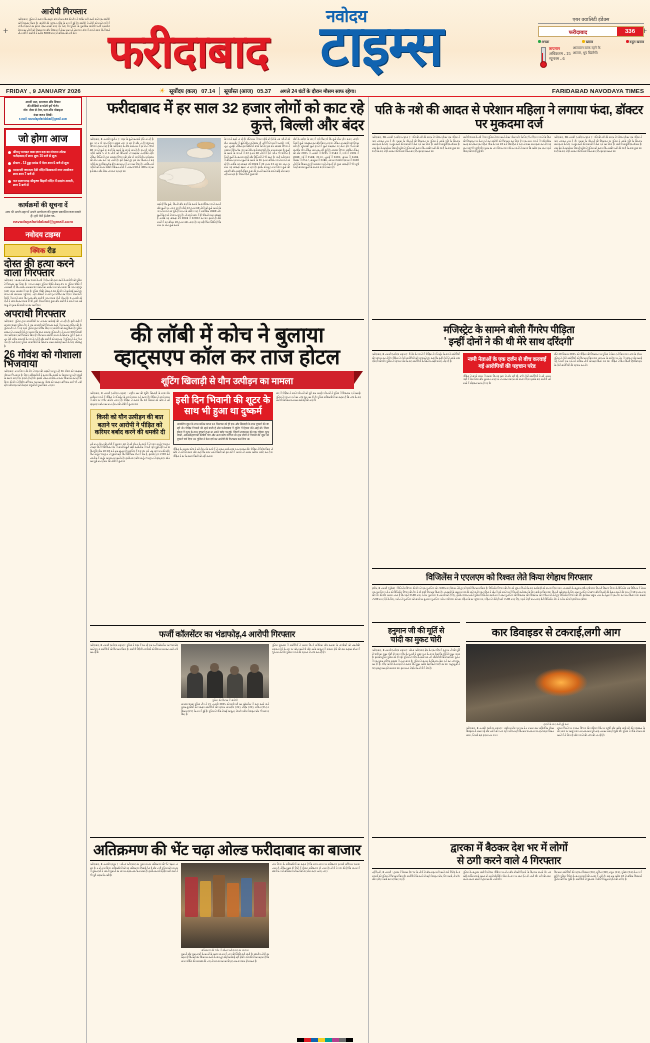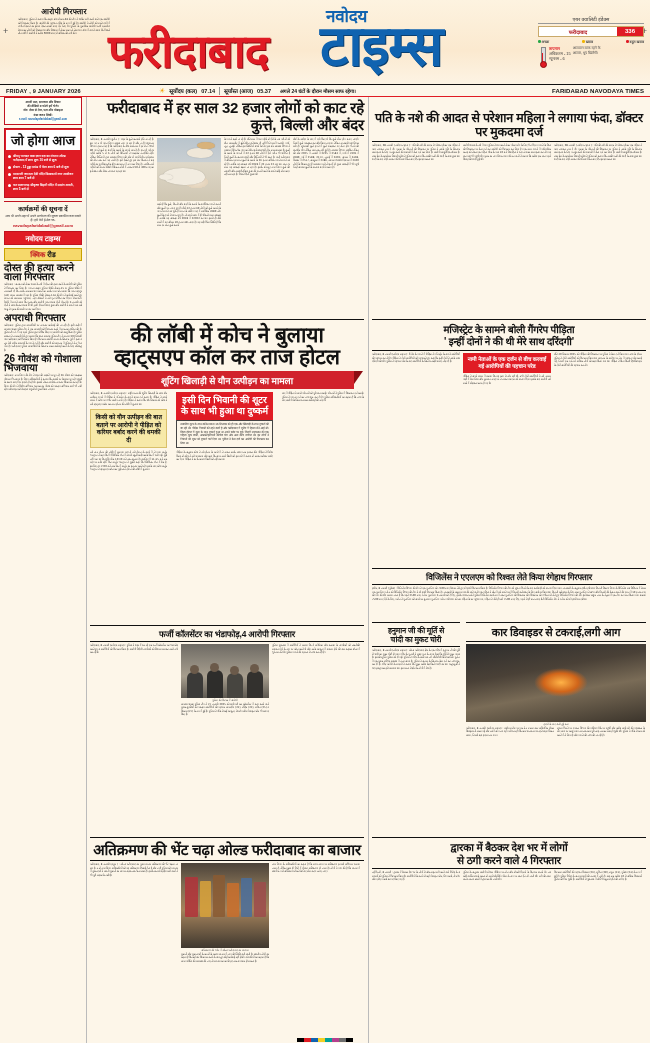--- a/index.html
+++ b/index.html
@@ -85,21 +85,21 @@
   .rule-v{position:absolute;width:.6px;background:#bbb;}
   .rule-h{position:absolute;height:.6px;background:#111;}
 
   
   .side{position:absolute;left:4px;top:0;width:78px;}
   .side-ad{border:1px solid #c1121f;padding:2px 3px;margin-bottom:3px;background:#fffdf5;}
   .side-ad p{margin:0;font-size:3.1px;line-height:4.2px;text-align:center;font-weight:bold;color:#333;}
   .side-ad .mail{font-size:2.6px;color:#1063b0;margin-top:1px;}
 
   .redbox{border:1.4px solid #c1121f;background:#e01b24;margin-bottom:3px;}
-  .redbox .rb-head{background:#fff;color:#111;text-align:center;font-size:13px;font-weight:bold;
+  .redbox .rb-head{background:#fff;color:#111;text-align:center;font-size:10px;font-weight:bold;
     padding:1px 3px;margin:1.4px;}
   .rb-list{padding:2px 3px 3px 3px;}
   .rb-item{display:flex;gap:2px;margin-bottom:2.5px;}
   .rb-bullet{width:3px;height:3px;border-radius:50%;background:#fff;flex:0 0 3px;margin-top:1px;}
   .rb-item p{margin:0;font-size:3.2px;line-height:4.3px;color:#fff;font-weight:bold;}
 
   .notice{border-top:1px solid #c1121f;padding-top:2px;text-align:center;margin-bottom:3px;}
   .notice h4{margin:0 0 1px 0;font-size:6.4px;color:#111;font-weight:bold;}
   .notice p{margin:0;font-size:3.1px;line-height:4.2px;color:#333;}
   .notice .mail{color:#c1121f;font-size:4px;font-weight:bold;margin-top:1px;display:block;}
@@ -310,21 +310,21 @@
         </div>
         <div style="width:66px;">
           <div class="body-txt">के मामले बढ़ते जा रहे हैं। बीते साल में चार महीने तो ऐसे के जब मरीजों को बीज आउटडोर में ढूंढे रेबीज इंजेक्शन ही नहीं मिले। इनमें फरवरी, मार्च, जून, जुलाई। लेकिन इस स्थिति से बचने के लिए इस बार स्वास्थ्य विभाग ने एडवांस मेंही स्टॉक मंगा का रेबीज इंजेक्शनभारी होन उपलब्ध रखा है। कुत्तों के काटने के मामलों में 32 हजार 60 लोगों में ऐसे मरीज भी शामिल हैं जिन्हें कुत्तों के अलावा बंदरों और बिल्लियों ने भी काटा है। यानी फरीदाबाद में औसतन हर साल कुत्तों के काटने के 26 हजार अधिक मामले सामने आ रहे हैं। जबकि यह आंकड़ा वर्ष 2019 में 22 हजार 22 रहा था। साल दर साल यह आंकड़ा बढ़ता जा रहा है। इसके बावजूद नगर निगम कुत्ते की नसबंदी और नसबंदीनकिया हुआ की पालनों करने के अपने कोई ठोस कदम नहीं उठा रहा है। पिछले दिनों मुख्यमंत्री</div>
         </div>
         <div style="width:66px;">
           <div class="body-txt">बोर्ड के आदेश के बाद में दावे किए थे कि कुत्ते सेंटर होम बनाए जाएंगे। जिसमें कुत्ते पकड़कर कर और किया जाएगा। लेकिन जानकारी यहां सिफर बनी है। सूचनाओं कुत्ते हमले में कुत्ते पकड़कर गए सेंटर होम भेजने की बातचीत थी। लेकिन अब तक नहीं हुई है। स्वास्थ्य विभाग संबंधित रोकेज की ओर 2025 में जनवरी में 2225 में 2583 में, मार्च में 2301 में 2680, मई में 2588, 2373, जुलाई में 2603, अगस्त में 2469, सितंबर में 2517, अक्टूबर में 2386, नवम्बर 2416 दिसम्बर में 2620 लोगों के शिकार हुए हैं। स्वास्थ्य मानो तो इनमें हो मुख्य आंकड़ों में भी पहुंचे जिन्हें आवारा कुत्तों के अलावा बंदरों ने काटा है।</div>
         </div>
       </div>
     </div>
 
-    <div class="col" style="left:372px;top:14px;width:274px;">
+    <div class="col" style="left:372px;top:6px;width:274px;">
       <div class="hd hd-med">पति के नशे की आदत से परेशान महिला ने लगाया फंदा, डॉक्टर पर मुकदमा दर्ज</div>
       <div class="hdr-rule"></div>
       <div style="display:flex;gap:3px;">
         <div style="width:88px;">
             <div class="body-txt">फरीदाबाद, 08 जनवरी ( नवोदय टाइम्स ) : पति की नशे की आदत से परेशान होकर एक महिला ने फंदा लगाकर जान दे दी। मृतका के परिजनों की शिकायत पर पुलिस ने उसके पति के खिलाफ आत्महत्या के लिए मजबूर करने की धाराओं में केस दर्ज कर लिया है। आरोपी आयुर्वेदिक डॉक्टर है। उधर प्रेस के कांस्टेबल निवासी सुरेश ने पुलिस को बताया कि उसकी पत्नी की शादी के साथ हुआ था। शादी के बाद से ही उसका पति शराब पीकर आए दिन झगड़ा करता था।</div>
           </div>
         <div style="width:88px;">
             <div class="body-txt">आरोपी शराब के नशे में था। पुलिस ने शव कब्जे लेकर पोस्टमार्टम के लिए भेज दिया। मामले के बिना की शिकायत पर केस दर्ज कर आरोपी को गिरफ्तार कर लिया है। एक अन्य मामले में पारिवारिक कलह को लेकर एक महिला चौक के पास 10 बजे विवाहिता ने फंदा लगाकर आत्महत्या कर ली। यह बात यहां भी पहुंची थी। मृतक का नाम सिमरन था। परिजन वालों ने बताया कि करीब एक साल पहले विवाह की शादी हुई थी।</div>
           </div>
         <div style="width:88px;">
@@ -332,21 +332,21 @@
           </div>
       </div>
     </div>
 
     <div class="col" style="left:90px;top:222px;width:274px;">
       <div class="rule-h" style="position:relative;width:100%;height:1.2px;margin-bottom:4px;"></div>
       <div class="hd hd-big">की लॉबी में कोच ने बुलाया</div>
       <div class="hd hd-big">व्हाट्सएप कॉल कर ताज होटल</div>
       <div class="ribbon">शूटिंग खिलाड़ी से यौन उत्पीड़न का मामला</div>
 
-      <div style="display:flex;gap:9px;margin-top:3px;">
+      <div style="display:flex;gap:3px;margin-top:3px;">
         <div style="width:80px;">
           <div class="body-txt">फरीदाबाद, 8 जनवरी (नवोदय टाइम्स) : राष्ट्रीय स्तर की शूटिंग खिलाड़ी के साथ यौन उत्पीड़न मामले में पीड़िता ने मजिस्ट्रेट के सामने बयान दर्ज कराए हैं। पीड़िता ने अपने बयान में कोच पर गंभीर आरोप लगाए हैं। पीड़िता ने बताया कि 16 सितंबर को कोच ने उसे व्हाट्सएप कॉल कर ताज होटल की लॉबी में बुलाया था।</div>
           <div class="callout" style="margin-top:3px;">
             <p>किसी को यौन उत्पीड़न की बात बताने पर आरोपी ने पीड़ित को करियर बर्बाद करने की धमकी दी</p>
           </div>
           <div class="body-txt" style="margin-top:3px;">उसे ताज होटल की लॉबी में बुलाया। वहां से उसे होटल के कमरे में ले गया। अर्जुन भारद्वाज ने कहा कि मैं पैसिफिक मॉल में अपनी स्कूटी खड़ी करके रैंक में चली गई। मुझे नहीं पता था कि शूटिंग रैंक 10:30 बजे तक खुलता है। इसलिए मैं 11:45 बजे तक वहां पर रुकी रही। फिर अर्जुन भारद्वाज ने मुझसे कहा कि पैसिफिक मॉल में रैंक है, इसलिए हम 2:00 बजे तक रैंक में अर्जुन का इंतजार करते रहे। इसके बाद कोच अर्जुन भारद्वाज ने व्हाट्सएप कॉल कर मुझे ताज होटल की लॉबी में बुलाया।</div>
         </div>
         <div style="width:100px;">
           <div class="redblock">इसी दिन भिवानी की शूटर के साथ भी हुआ था दुष्कर्म</div>
           <div class="redblock-body">

